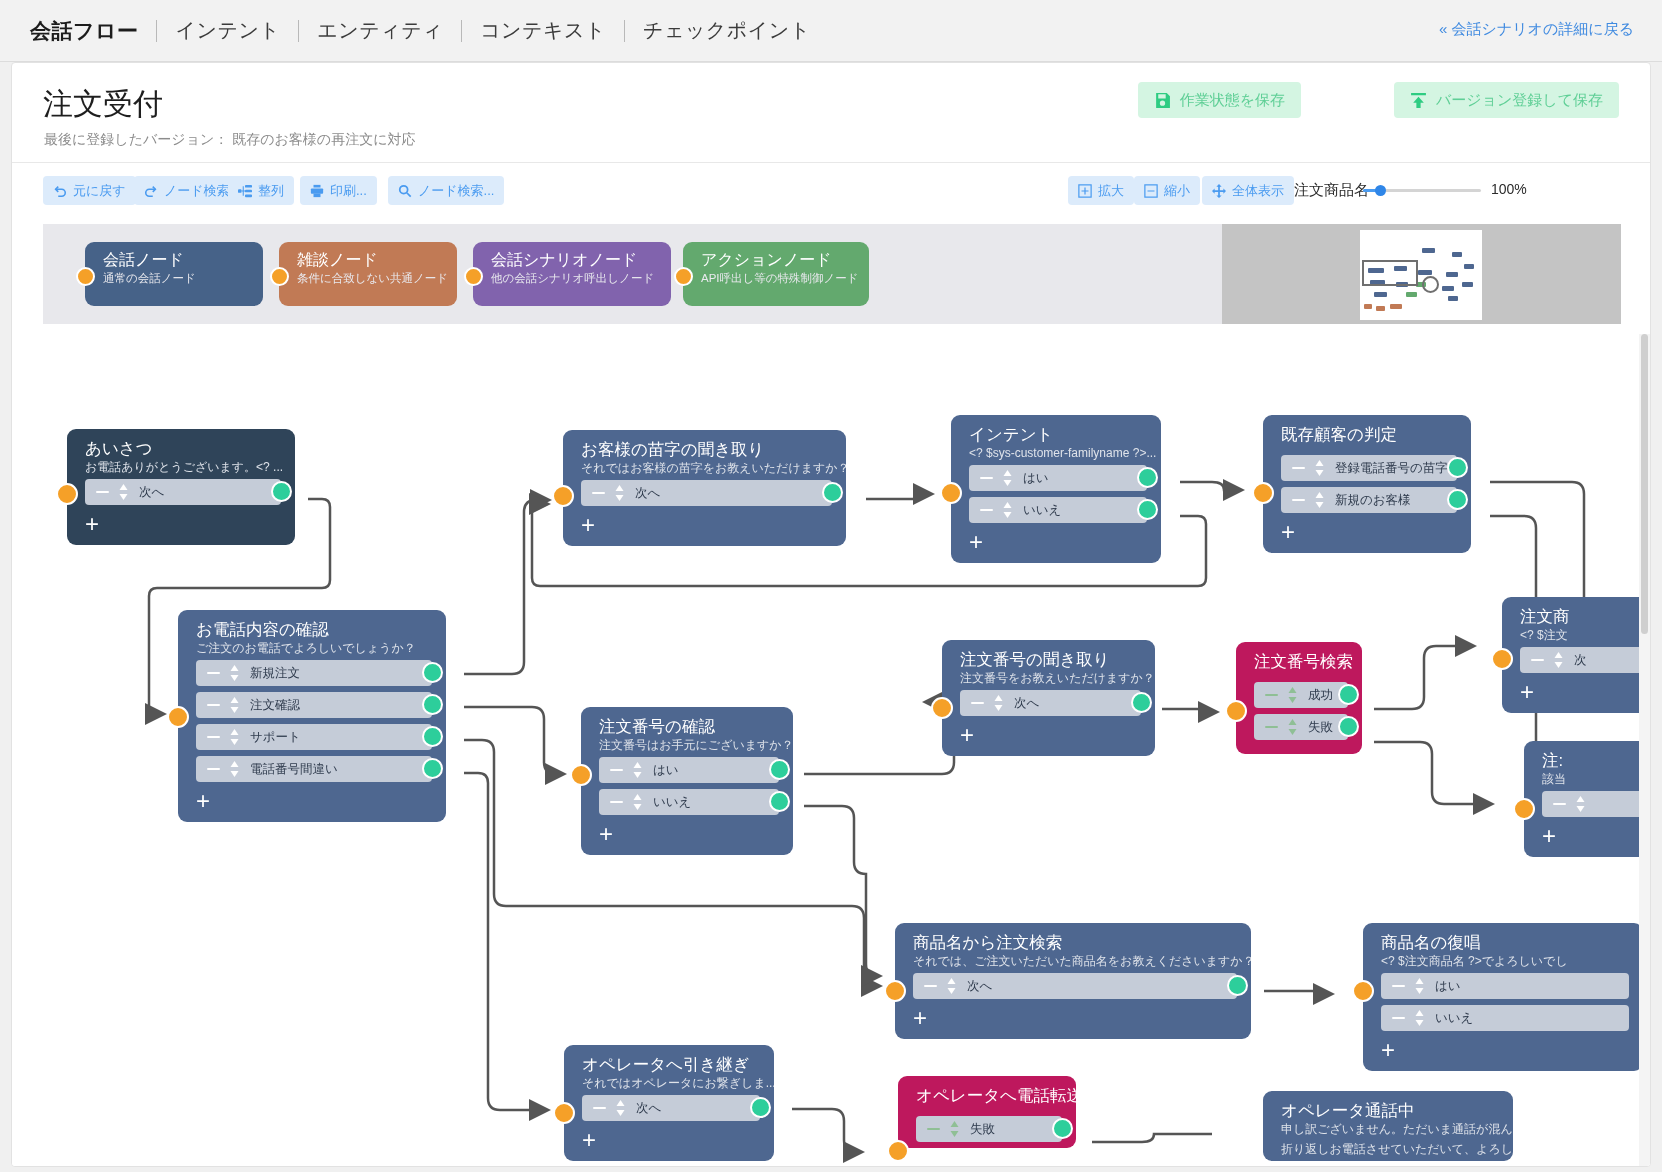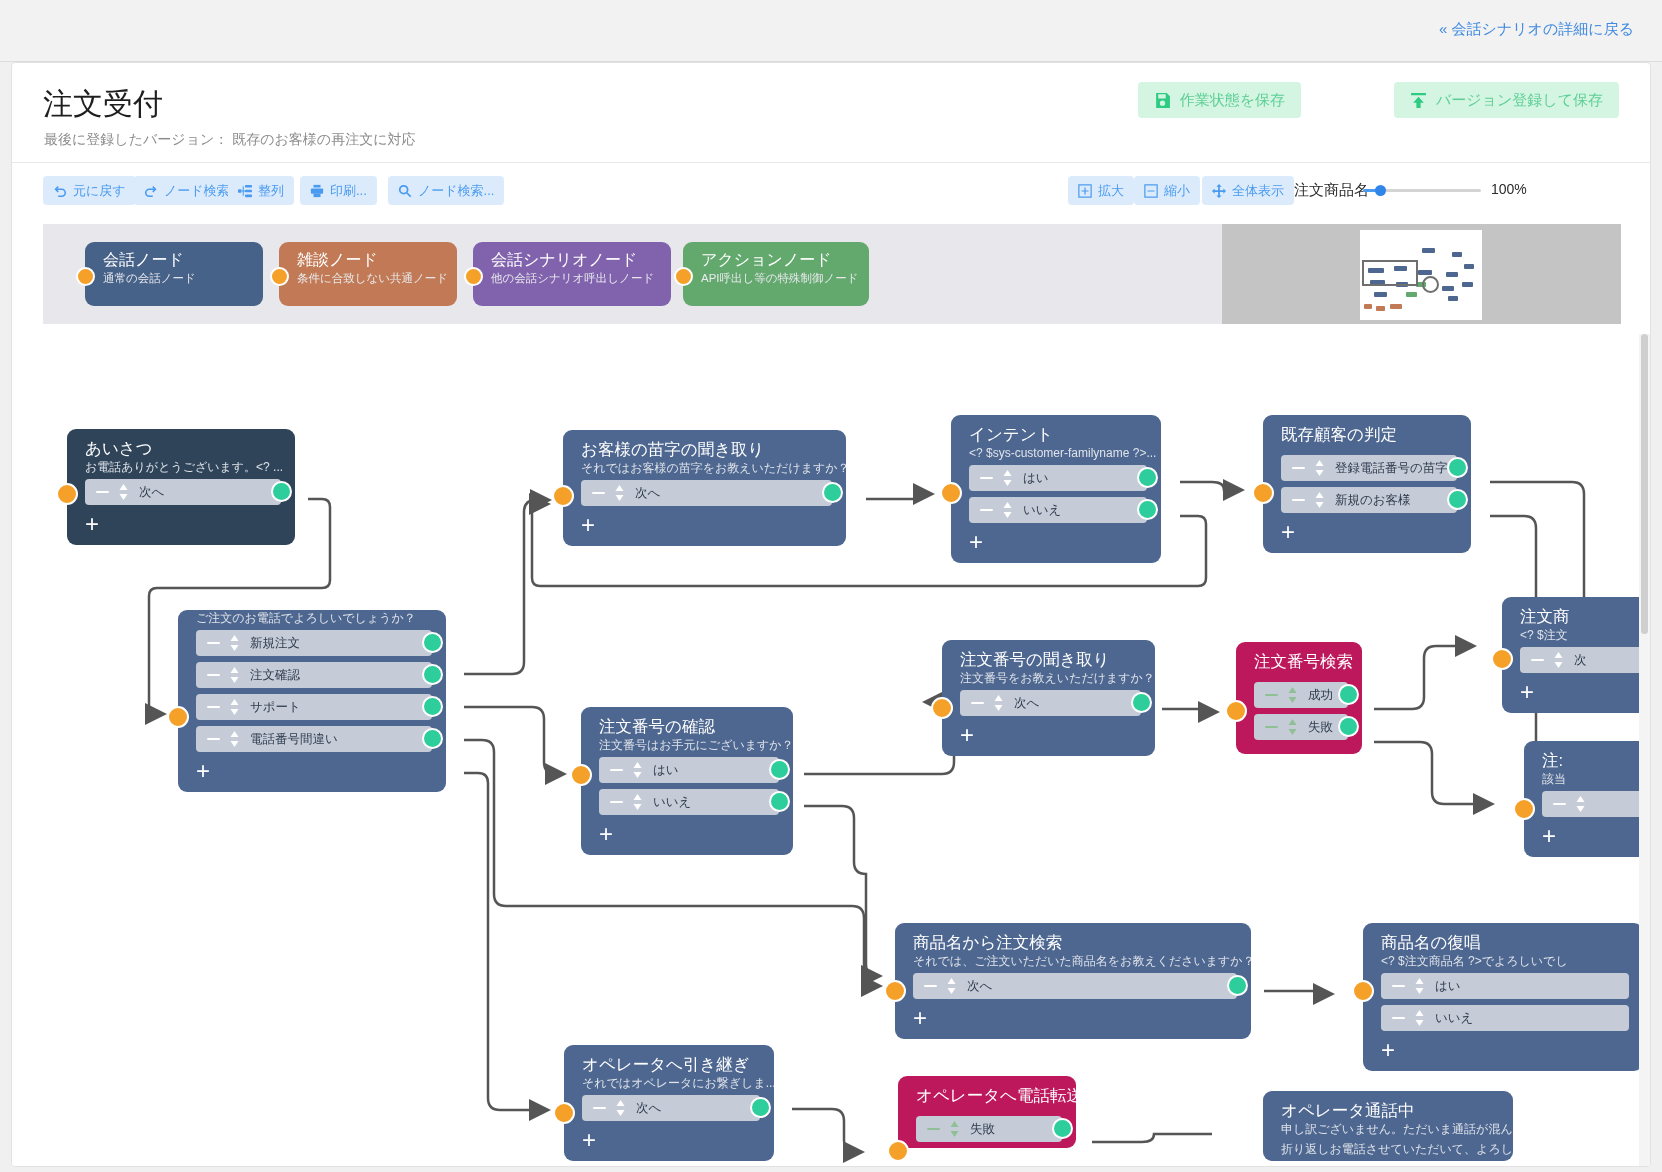--- a/index.html
+++ b/index.html
@@ -122,20 +122,31 @@
   .c-green { background: #be185d; }
   #vscroll { position: absolute; right: 0; top: 271px; width: 11px; height: 834px;
     background: #f4f4f4; }
   #vthumb { position: absolute; left: 2px; top: 0px; width: 7px; height: 300px;
     background: #cfcfcf; border-radius: 4px; }
 </style>
 </head>
 <body>
 
 <div id="topbar">
+  <div id="tabs">
+    <div class="tab first">会話フロー</div>
+    <div class="tabsep"></div>
+    <div class="tab">インテント</div>
+    <div class="tabsep"></div>
+    <div class="tab">エンティティ</div>
+    <div class="tabsep"></div>
+    <div class="tab">コンテキスト</div>
+    <div class="tabsep"></div>
+    <div class="tab">チェックポイント</div>
+  </div>
   <div id="backlink">« 会話シナリオの詳細に戻る</div>
 </div>
 
 <div id="card">
 
   <div id="titleblock">
     <div id="pagetitle">注文受付</div>
     <div id="pagesub">最後に登録したバージョン： 既存のお客様の再注文に対応</div>
 
     <div class="greenbtn" id="btn-save">
@@ -350,20 +361,21 @@
             <path d="M5.5 16l-4-6h8z"></path>
           </svg>
         <div class="rlabel">次へ</div>
         <div class="outdot" style="top:2px;"></div>
       </div>
       <div class="plus">+</div>
     </div>
 
     <div class="node c-blue" style="left:166px; top:276px; width:268px;">
       <div class="indot" style="top:96px;"></div>
+      <div class="ntitle">お電話内容の確認</div>
       <div class="nsub">ご注文のお電話でよろしいでしょうか？</div>
       <div class="row">
         <div class="minus"></div>
         <svg class="updown" viewBox="0 0 11 16" fill="#fff">
             <path d="M5.5 0l4 6h-8z"></path>
             <path d="M5.5 16l-4-6h8z"></path>
           </svg>
         <div class="rlabel">新規注文</div>
         <div class="outdot" style="top:2px;"></div>
       </div>

